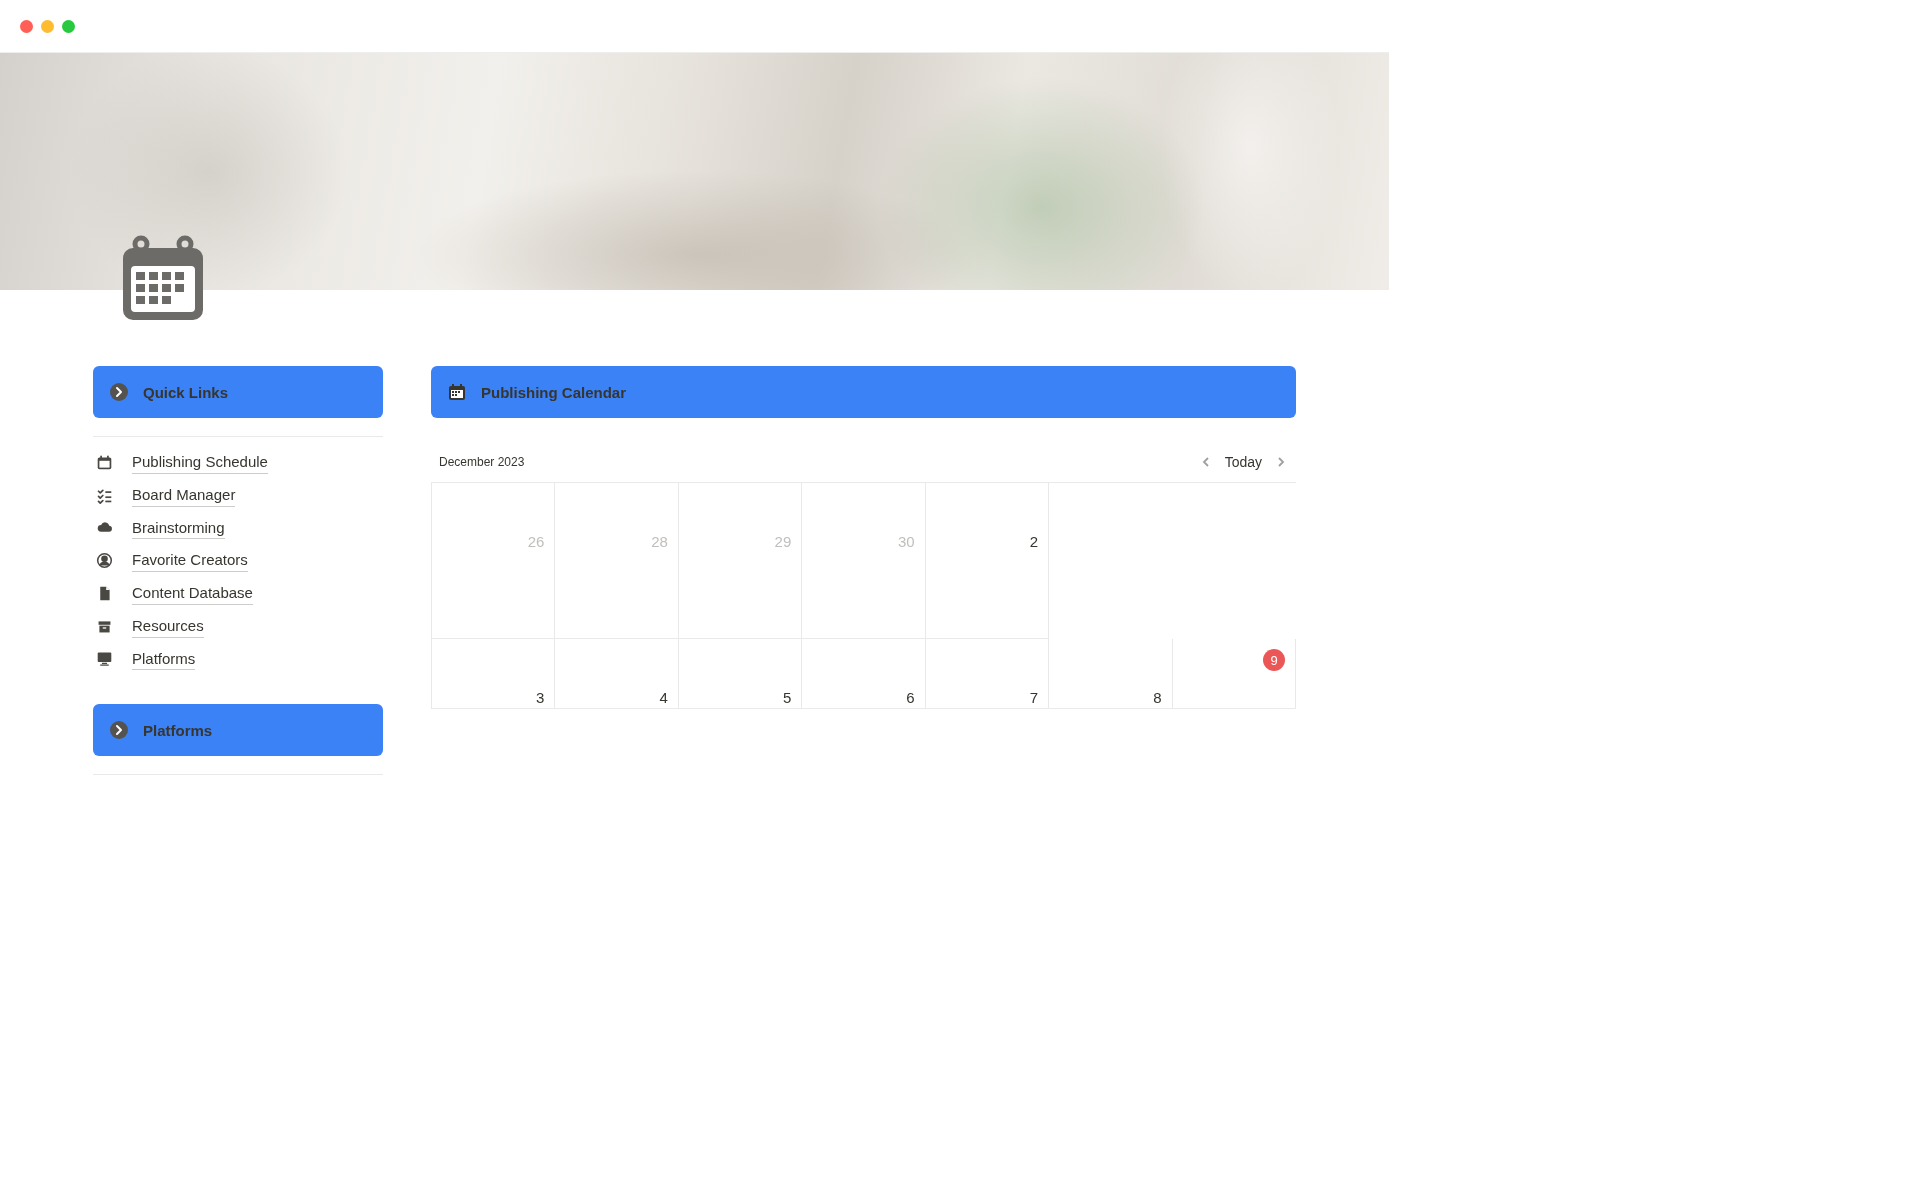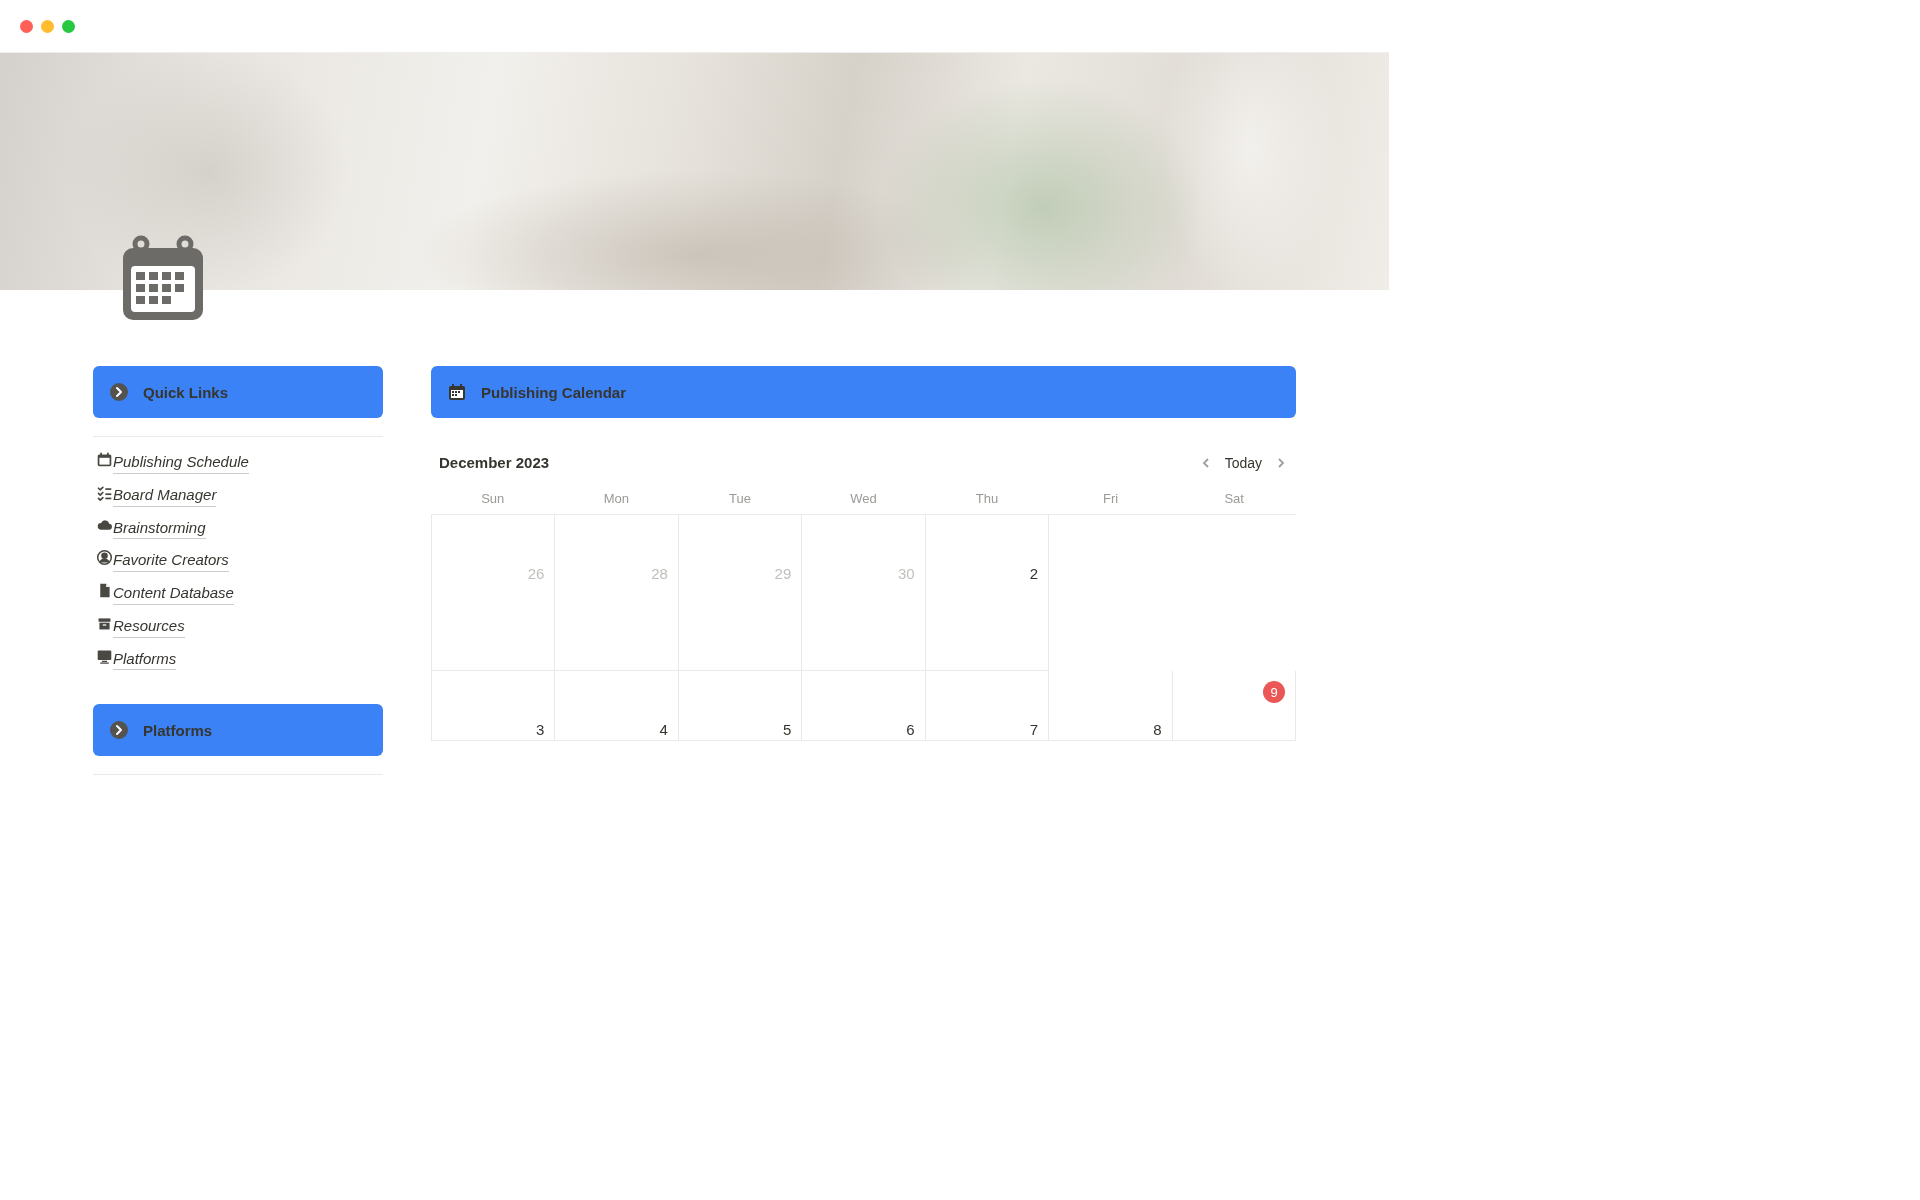--- a/index.html
+++ b/index.html
@@ -82,25 +82,25 @@
   margin-bottom: 18px;
 }
 .callout .ico { flex-shrink: 0; display:flex; align-items:center; }
 .callout-label { font-size: 15px; font-weight: 600; color: #37352f; }
 
 .divider { height: 1px; background: #e9e9e7; margin: 6px 0 12px 0; }
 
 .link-list { display: flex; flex-direction: column; gap: 10px; padding: 2px 0 34px 2px; }
 .link-item {
   display: flex;
-  gap: 0;
+  align-items: center;
+  gap: 19px;
   font-size: 15px;
   color: #37352f;
   cursor: pointer;
-  font-style: italic;
 }
 .link-item .label { border-bottom: 1px solid rgba(55,53,47,0.25); line-height:1.45; }
 .link-item .ico { width: 18px; display:flex; justify-content:center; opacity:0.9; }
 
 .tabs {
   display: flex;
   gap: 22px;
   border-bottom: 1px solid #e9e9e7;
   padding: 6px 0 0 0;
   margin-top: 4px;
@@ -117,21 +117,21 @@
   margin-bottom: -1px;
 }
 .tab.active { color: #37352f; font-weight: 500; border-bottom-color: #37352f; }
 .tab .ico { opacity: 0.9; display:flex; }
 
 .cal-header {
   display: flex;
   align-items: center;
   padding: 18px 8px 12px 8px;
 }
-.month-label { font-size: 15px; font-weight: 700; }
+.month-label { font-size: 12px; font-weight: 400; }
 .cal-nav { margin-left: auto; display:flex; align-items:center; gap: 12px; color:#787774; }
 .chev { cursor:pointer; opacity:0.7; display:flex; }
 .today-btn { font-size:14px; cursor:pointer; color:#37352f; }
 
 .cal-grid {
   border-left: 1px solid #e9e9e7;
   border-top: 1px solid #e9e9e7;
 }
 .daynames {
   display: grid;
@@ -336,29 +336,20 @@
             </span>
           <span class="today-btn">Today</span>
           <span class="chev">
               <svg width="14" height="14" viewBox="0 0 14 14" fill="none" stroke="#787774" stroke-width="1.8">
                 <path d="M5 3l4 4-4 4"></path>
               </svg>
             </span>
         </div>
       </div>
 
-      <div class="daynames">
-        <div class="dayname">Sun</div>
-        <div class="dayname">Mon</div>
-        <div class="dayname">Tue</div>
-        <div class="dayname">Wed</div>
-        <div class="dayname">Thu</div>
-        <div class="dayname">Fri</div>
-        <div class="dayname">Sat</div>
-      </div>
 
       <div class="cal-grid">
         <div class="week">
           <div class="cell dim"><span class="datelabel">26</span></div>
           <div class="cell dim"><span class="datelabel">28</span></div>
           <div class="cell dim"><span class="datelabel">29</span></div>
           <div class="cell dim"><span class="datelabel">30</span></div>
           <div class="cell"><span class="datelabel">2</span></div>
         </div>
         <div class="week">

